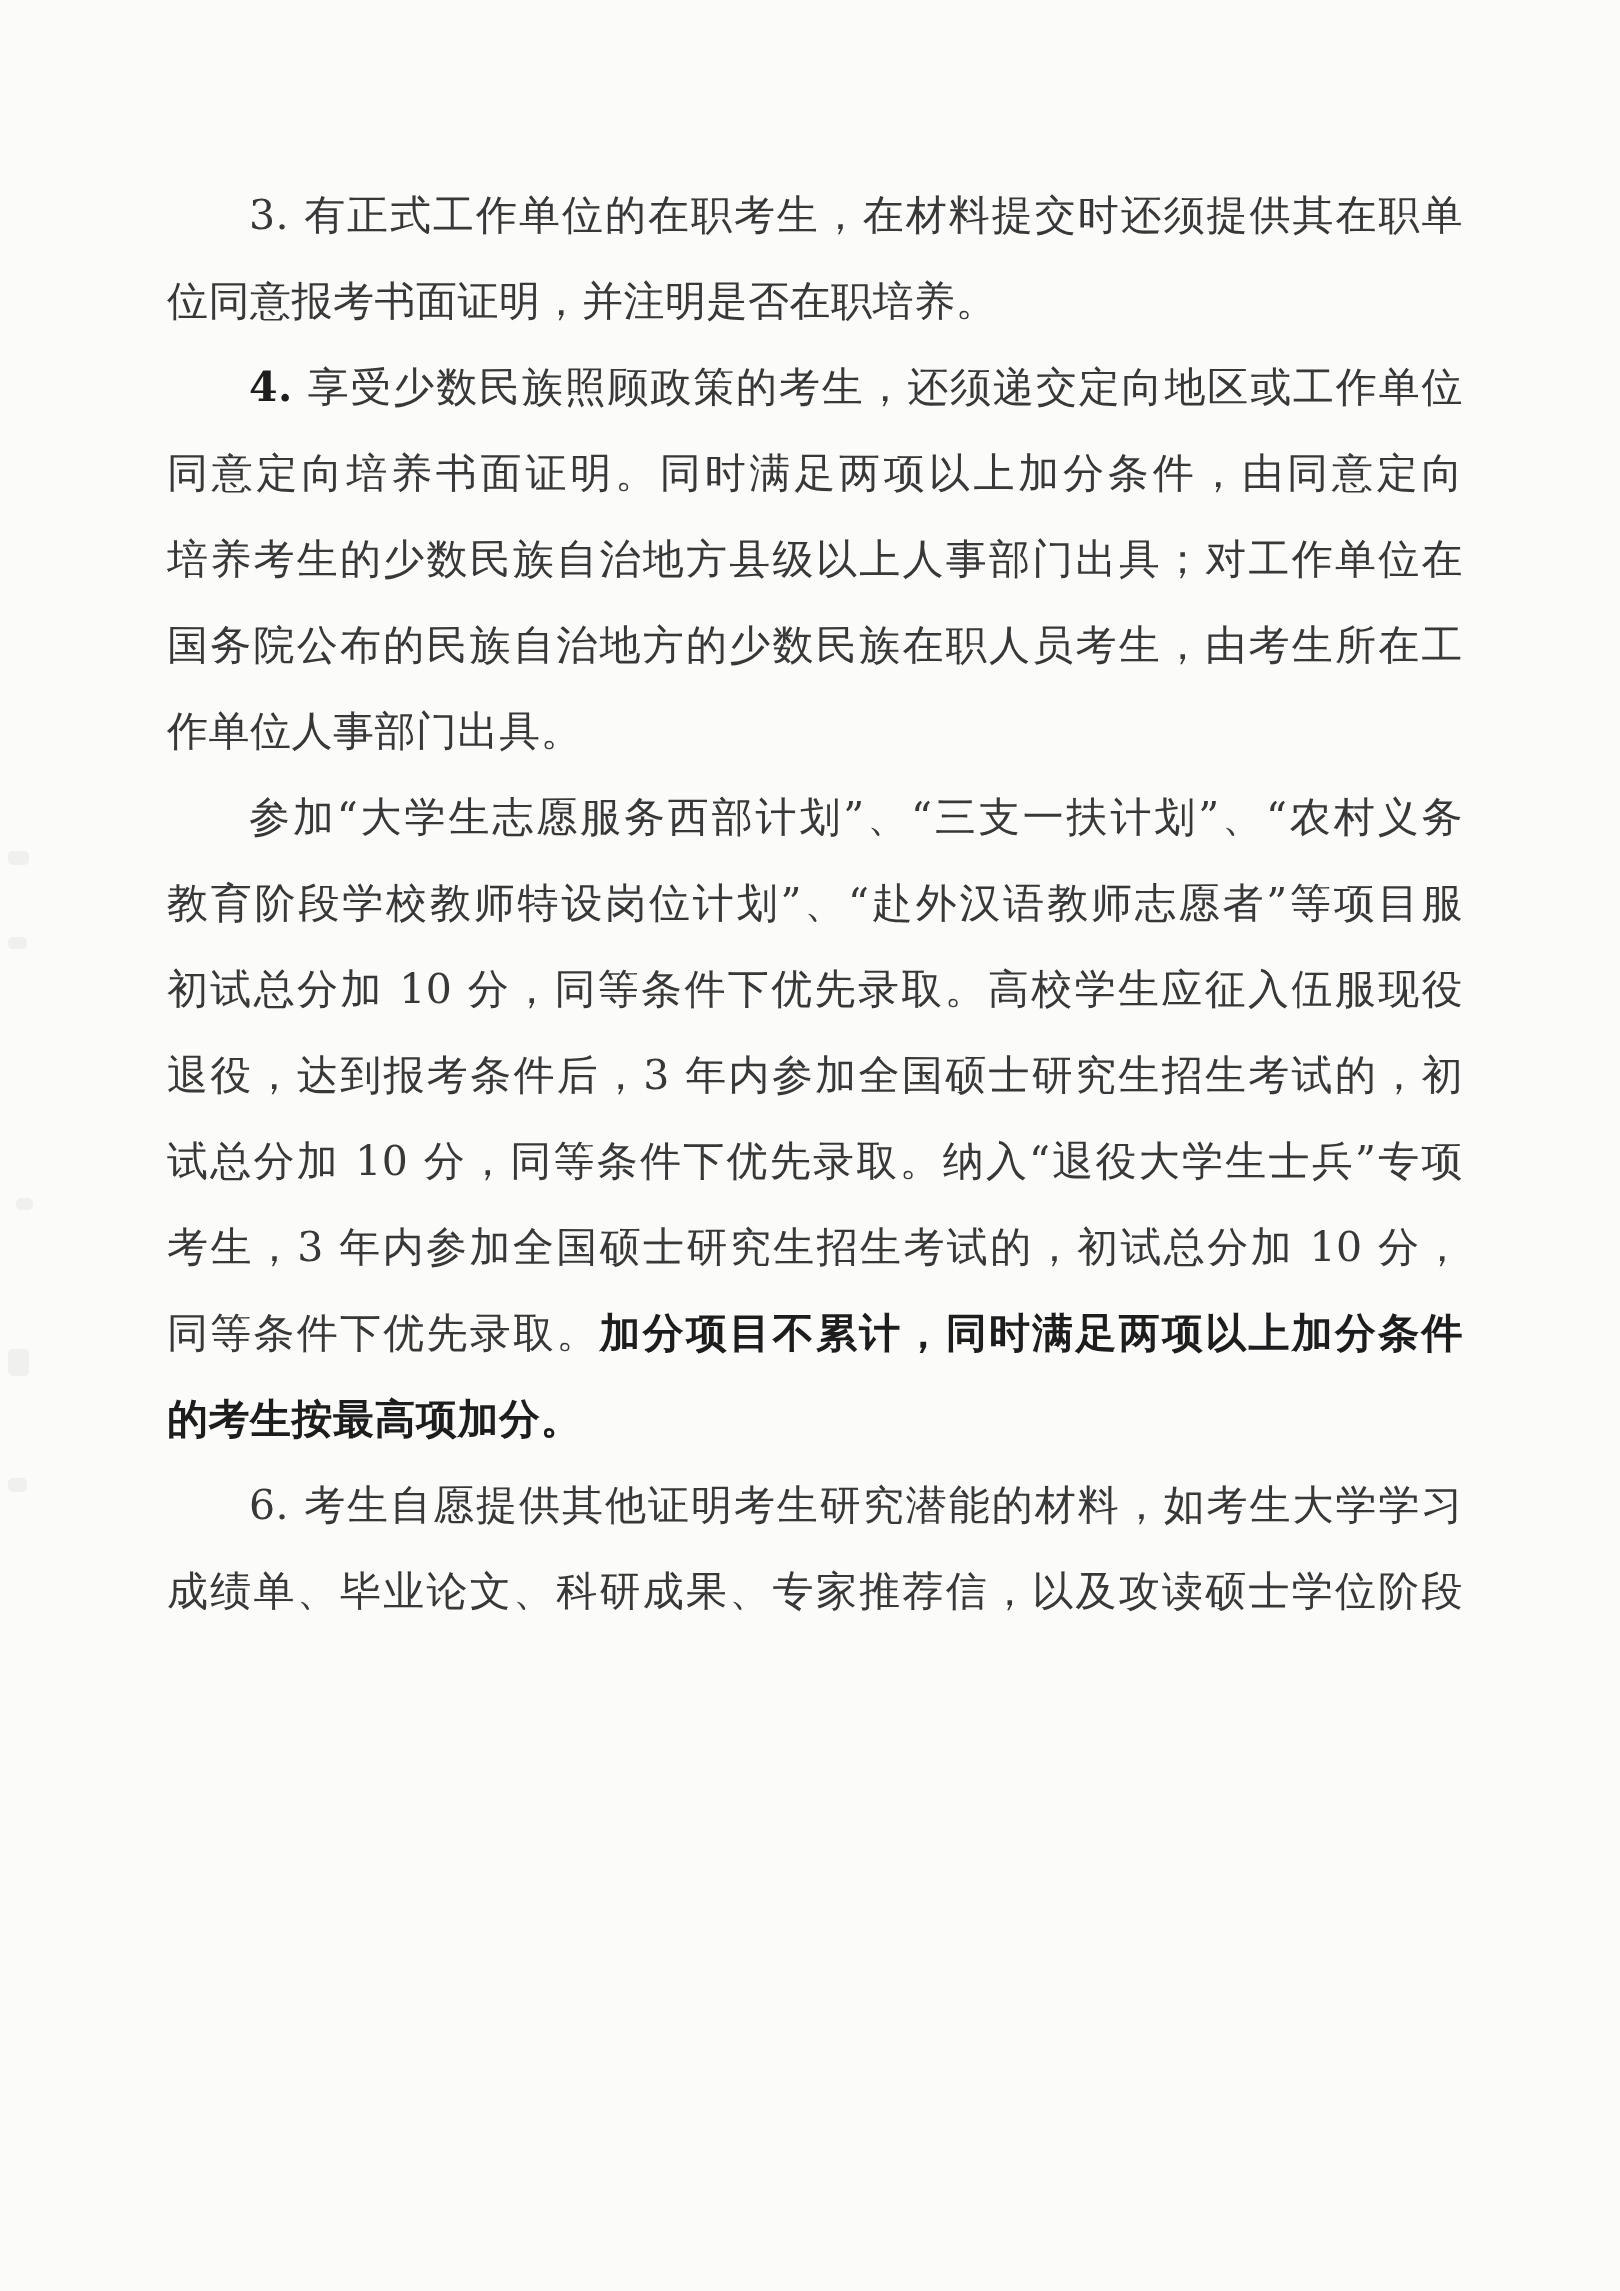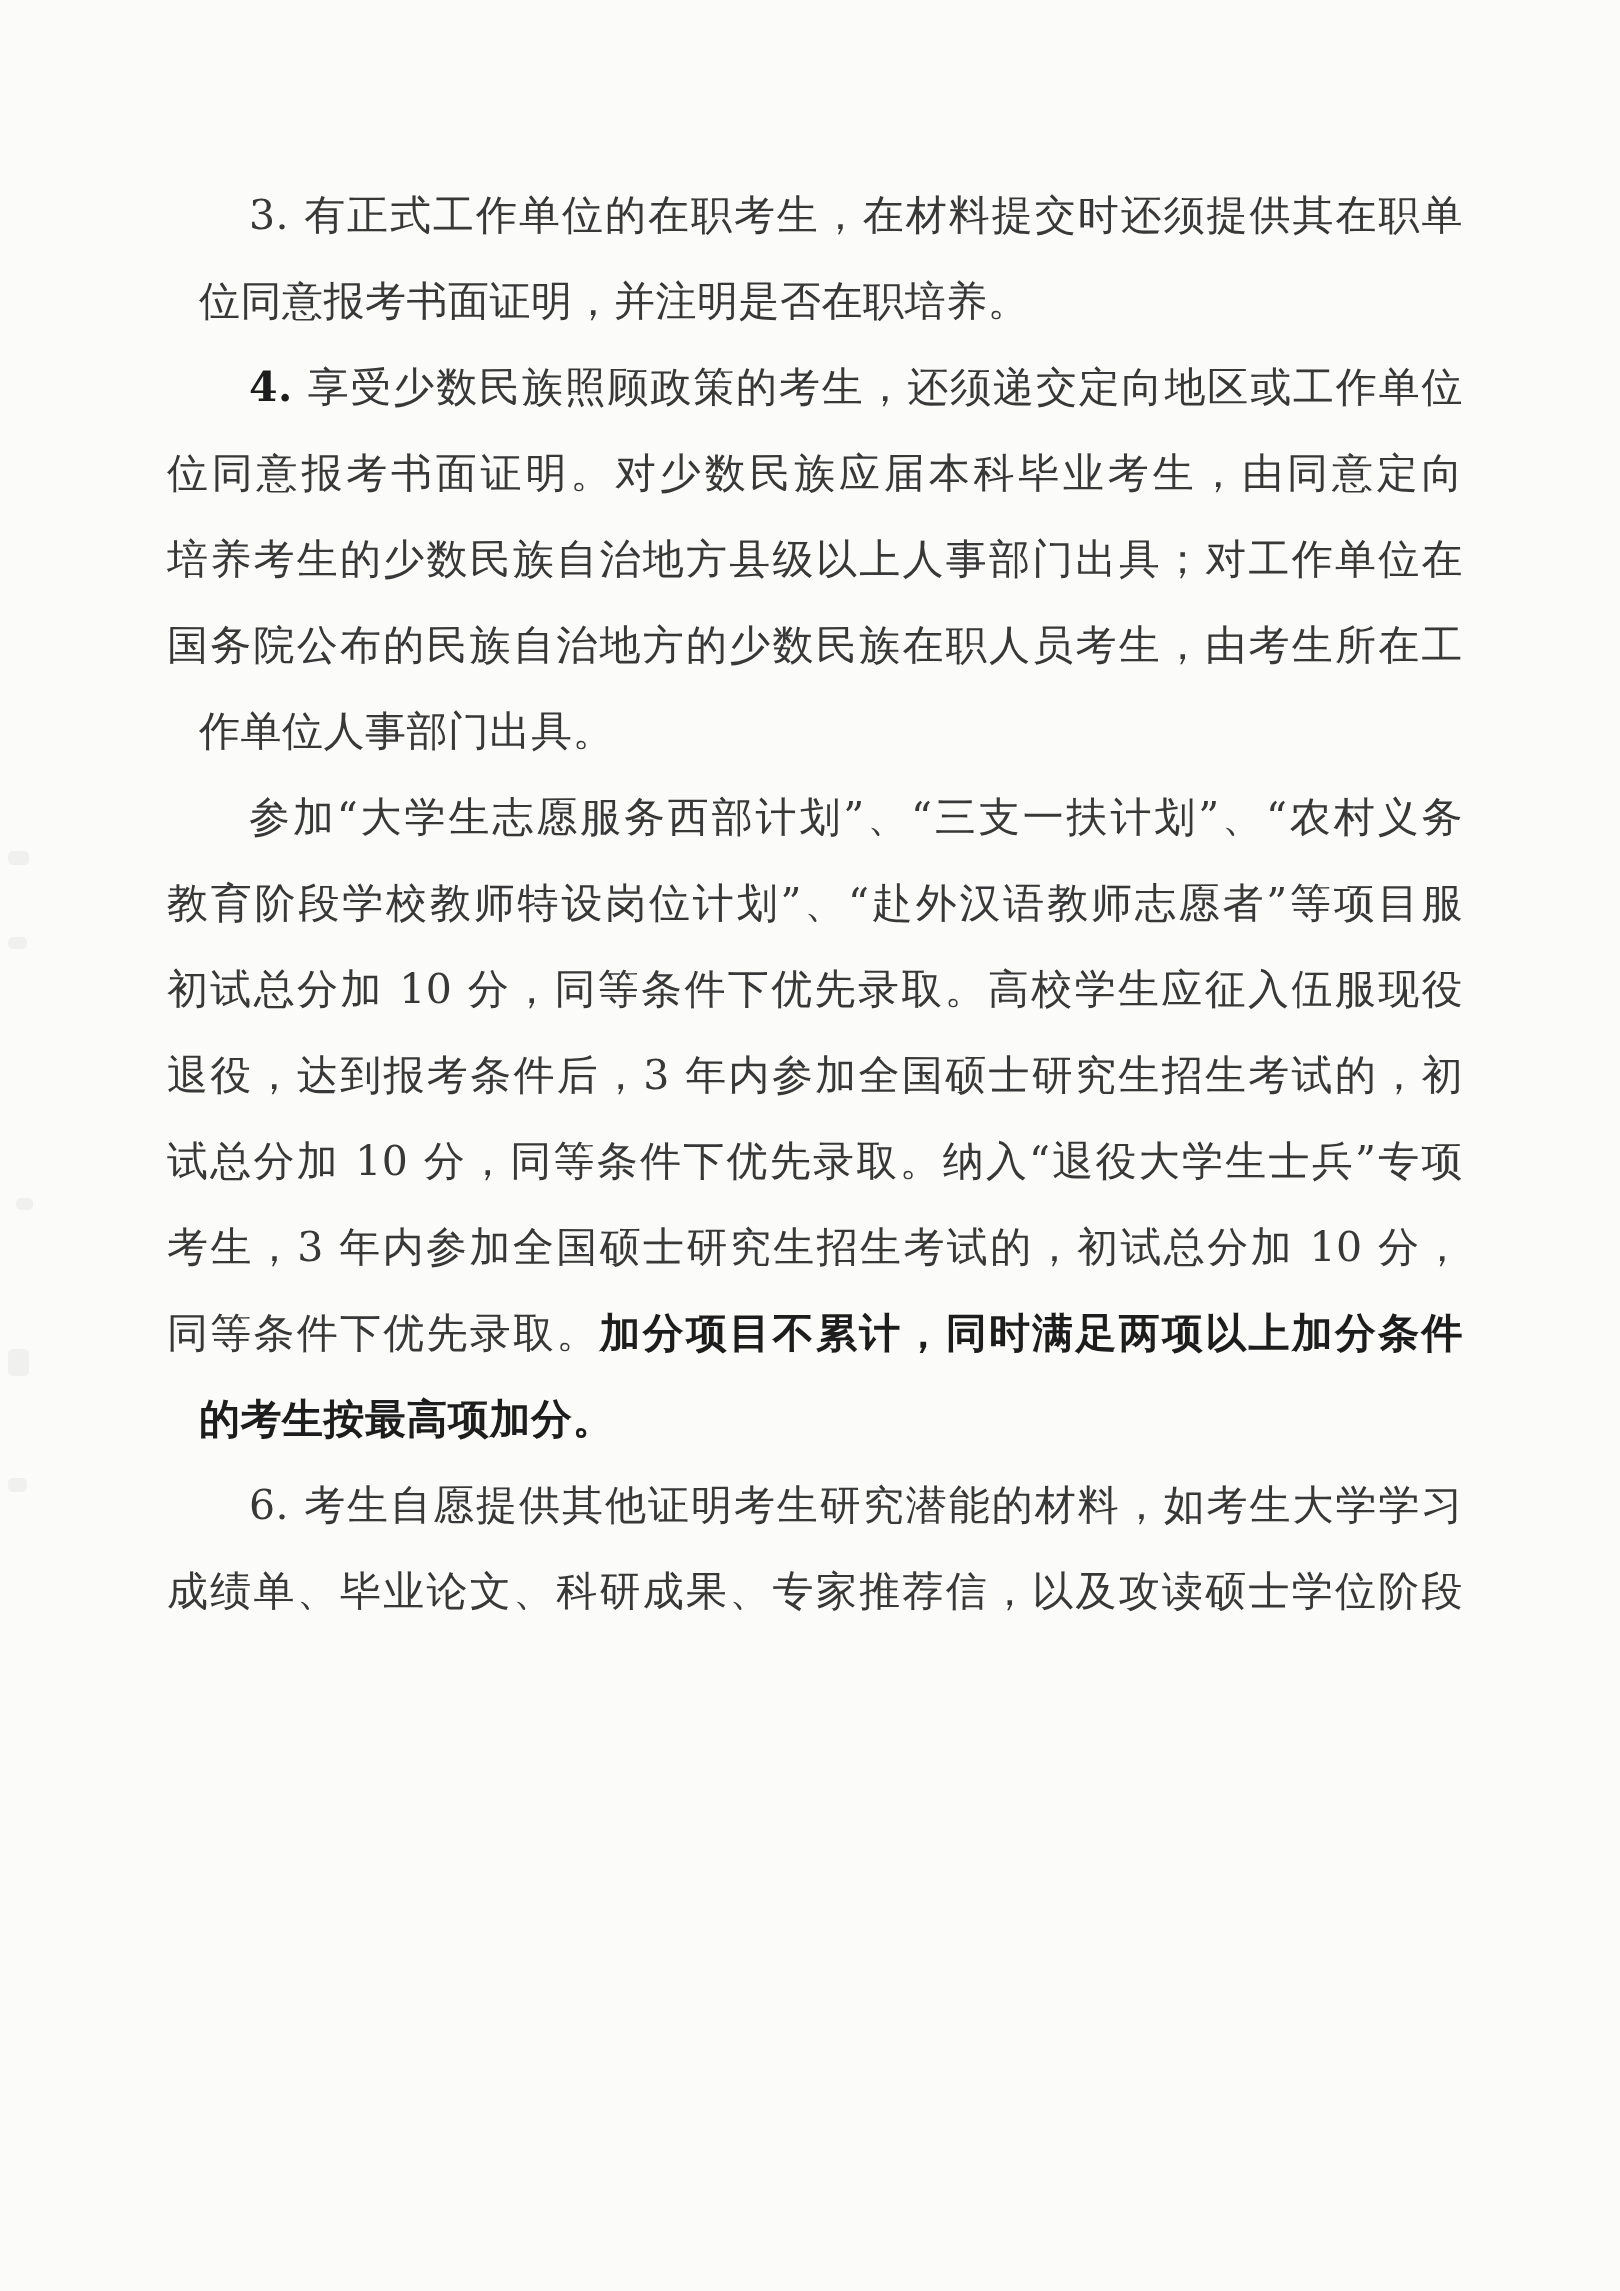--- a/index.html
+++ b/index.html
@@ -26,21 +26,20 @@
   .line {
     height: 86px;
     line-height: 86px;
     letter-spacing: 0.5px;
     text-align: justify;
     text-align-last: justify;
     -moz-text-align-last: justify;
   }
   .line.end {
     text-align-last: left;
-    margin-left: 32px;
     -moz-text-align-last: left;
   }
   .line.indent { text-indent: 2em; }
   .b { font-weight: bold; color: #1d1d1d; }
   .artifact {
     position: absolute;
     background: #f0f0ef;
     border-radius: 4.9px;
   }
   .a1 { left: 7.8px;  top: 851px;  width: 21.6px; height: 13.7px; }
@@ -59,21 +58,21 @@
   <div class="artifact a3"></div>
   <div class="artifact a4"></div>
   <div class="artifact a5"></div>
 
   <div class="text-block">
 
     <p class="line indent">3. 有正式工作单位的在职考生，在材料提交时还须提供其在职单</p>
     <p class="line end">位同意报考书面证明，并注明是否在职培养。</p>
 
     <p class="line indent"><span class="b">4.</span><span> 享受少数民族照顾政策的考生，还须递交定向地区或工作单位</span></p>
-    <p class="line">位同意报考书面证明。对少数民族应届本科毕业考生，由同意定向</p>
+    <p class="line">同意定向培养书面证明。同时满足两项以上加分条件，由同意定向</p>
     <p class="line">培养考生的少数民族自治地方县级以上人事部门出具；对工作单位在</p>
     <p class="line">国务院公布的民族自治地方的少数民族在职人员考生，由考生所在工</p>
     <p class="line end">作单位人事部门出具。</p>
 
     <p class="line indent">参加“大学生志愿服务西部计划”、“三支一扶计划”、“农村义务</p>
     <p class="line">教育阶段学校教师特设岗位计划”、“赴外汉语教师志愿者”等项目服</p>
     <p class="line">初试总分加 10 分，同等条件下优先录取。高校学生应征入伍服现役</p>
     <p class="line">退役，达到报考条件后，3 年内参加全国硕士研究生招生考试的，初</p>
     <p class="line">试总分加 10 分，同等条件下优先录取。纳入“退役大学生士兵”专项</p>
 

